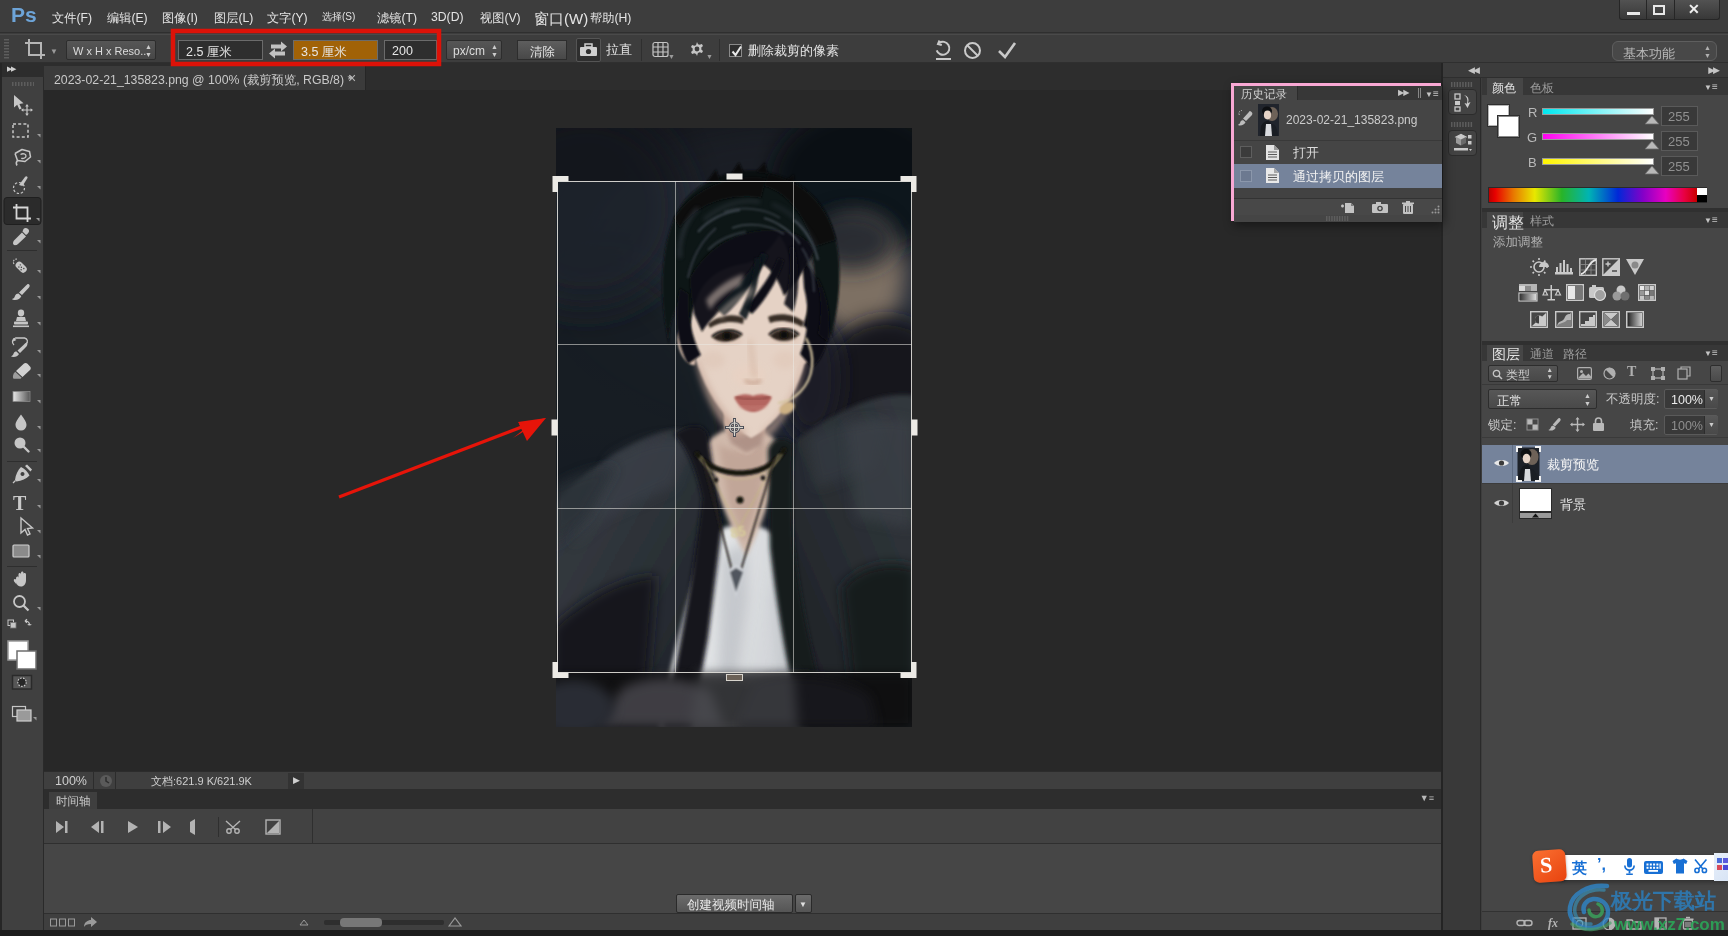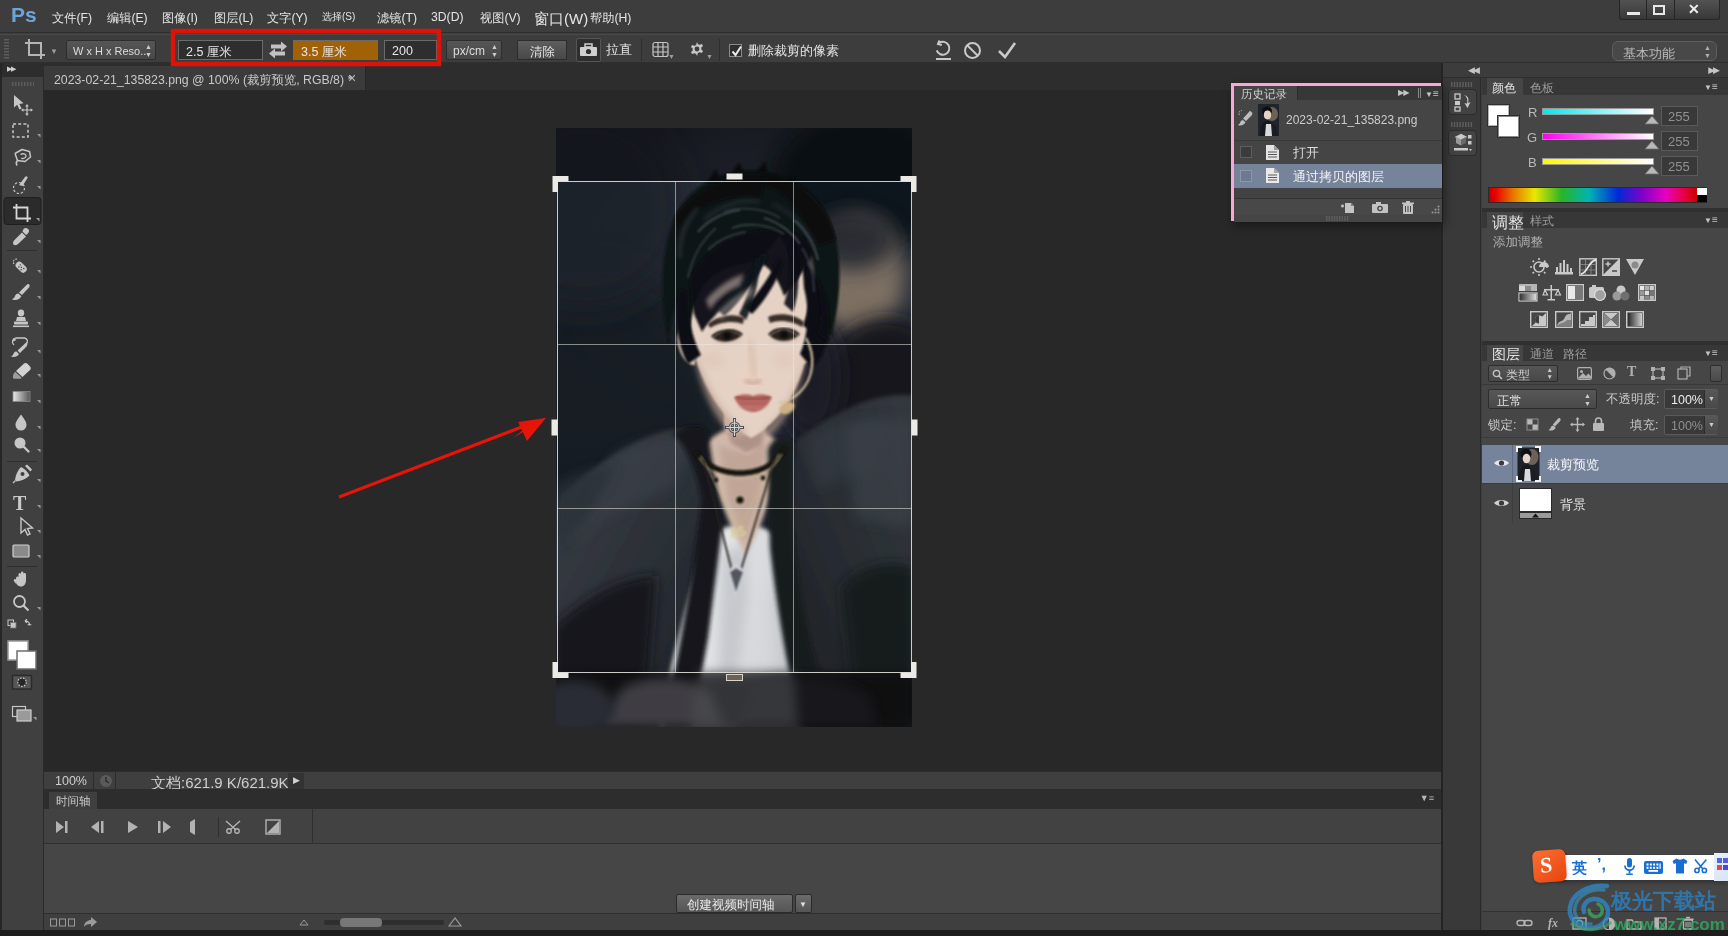--- a/index.html
+++ b/index.html
@@ -539,21 +539,21 @@
   </svg>
 
   <div class="abs" id="statusbar" style="left:44px;top:771px;width:1397px;height:18px;background:#3f3f3f;border-top:1px solid #2c2c2c;">
     <div class="txt" style="left:11px;top:2px;font-size:12.5px;color:#cfcfcf;">100%</div>
     <div class="abs" style="left:49px;top:0;width:1px;height:18px;background:#2c2c2c;"></div>
     <svg class="abs" style="left:55px;top:2px;" width="14" height="14" viewBox="0 0 14 14">
         <circle cx="7" cy="7" r="6" fill="#5a5a5a"></circle>
         <path d="M7 3 v4 l3 2" stroke="#2e2e2e" stroke-width="1.5" fill="none"></path>
       </svg>
     <div class="abs" style="left:71px;top:0;width:1px;height:18px;background:#2c2c2c;"></div>
-    <div class="txt" style="left:107px;top:2px;font-size:15px;color:#cfcfcf;text-align:center;">文档:621.9 K/621.9K</div>
+    <div class="txt" style="left:107px;top:2px;font-size:11px;color:#cfcfcf;text-align:center;">文档:621.9 K/621.9K</div>
     <div class="abs" style="left:244px;top:1px;width:16px;height:16px;background:#333;">
       <div class="txt" style="left:5px;top:2px;font-size:9px;color:#d0d0d0;">▶</div>
     </div>
   </div>
 
   <div class="abs" id="timeline" style="left:44px;top:789px;width:1397px;height:141px;background:#464646;">
     <div class="abs" style="left:0;top:0;width:1397px;height:20px;background:#2d2d2d;">
       <div class="abs" style="left:5px;top:3px;width:48px;height:17px;background:#3f3f3f;">
         <div class="txt" style="left:7px;top:2px;font-size:11.5px;color:#c9c9c9;">时间轴</div>
       </div>

